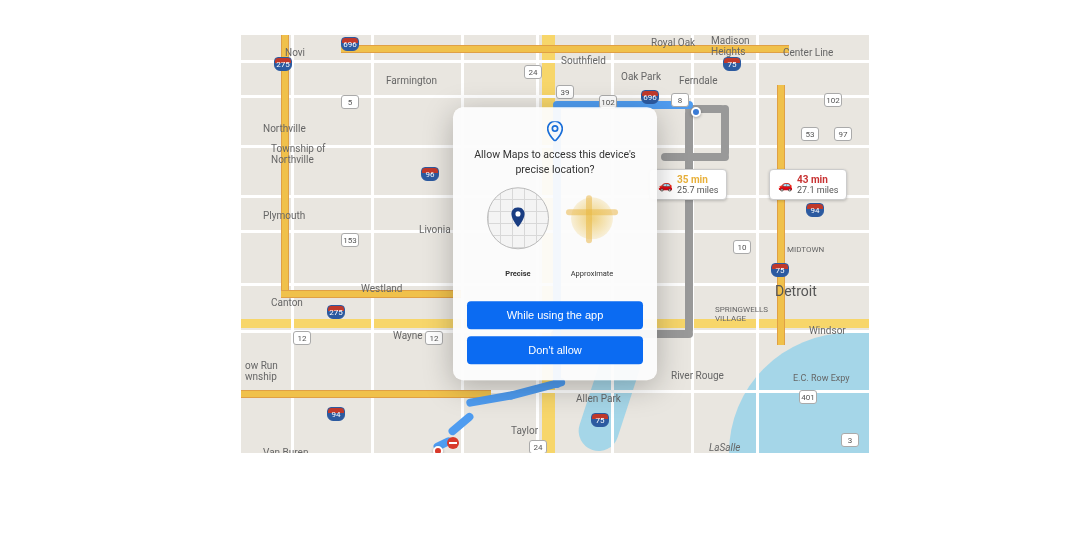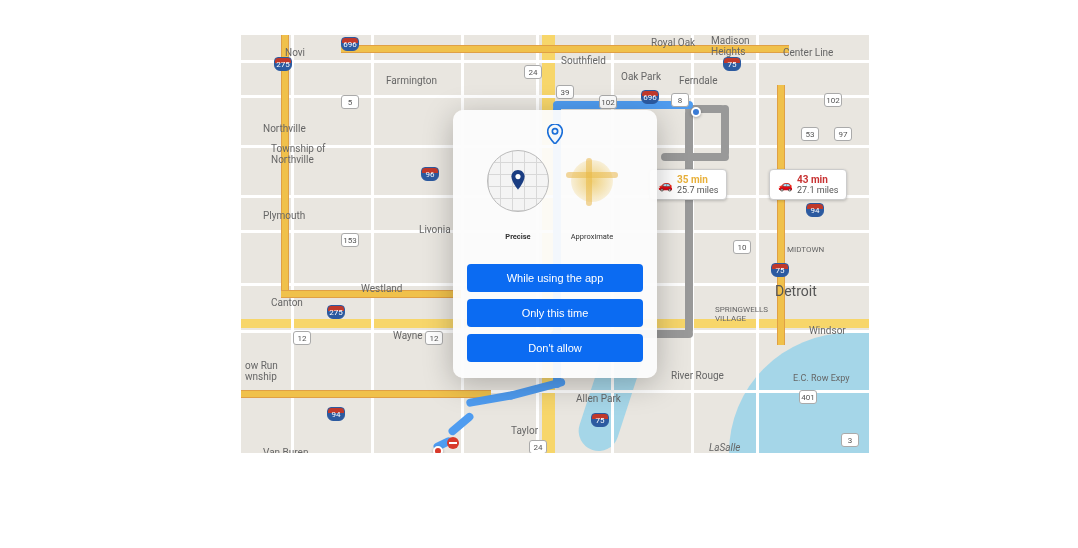--- a/index.html
+++ b/index.html
@@ -331,20 +331,21 @@
   <div class="shield" style="left:600px; top:398px;">3</div>
   <div class="shield" style="left:100px; top:198px;">153</div>
 
   <div class="dialog">
     <div class="pin-icon">
       <svg width="16" height="20" viewBox="0 0 24 30">
         <path d="M12 0C6 0 1 5 1 11c0 8 11 19 11 19s11-11 11-19C23 5 18 0 12 0z" fill="none" stroke="#1a6ed8" stroke-width="2.5"></path>
         <circle cx="12" cy="11" r="4" fill="none" stroke="#1a6ed8" stroke-width="2.5"></circle>
       </svg>
     </div>
+    <div class="prompt">Allow Maps to access this device's precise location?</div>
     <div class="options">
       <div class="opt">
         <div class="circle">
           <svg class="pin" width="18" height="22" viewBox="0 0 24 30">
             <path d="M12 0C7 0 3 4 3 9c0 7 9 18 9 18s9-11 9-18C21 4 17 0 12 0z" fill="#1a3d82"></path>
             <circle cx="12" cy="9" r="3.5" fill="#fff"></circle>
           </svg>
         </div>
         <span class="opt-label bold">Precise</span>
       </div>
@@ -352,17 +353,16 @@
         <div class="approx">
           <div class="line1"></div>
           <div class="line2"></div>
           <div class="halo"></div>
         </div>
         <span class="opt-label">Approximate</span>
       </div>
     </div>
     <div class="btns">
       <button class="btn">While using the app</button>
-      <button class="btn">Only this time</button>
       <button class="btn">Don't allow</button>
     </div>
   </div>
 </div>
 
 </body></html>

